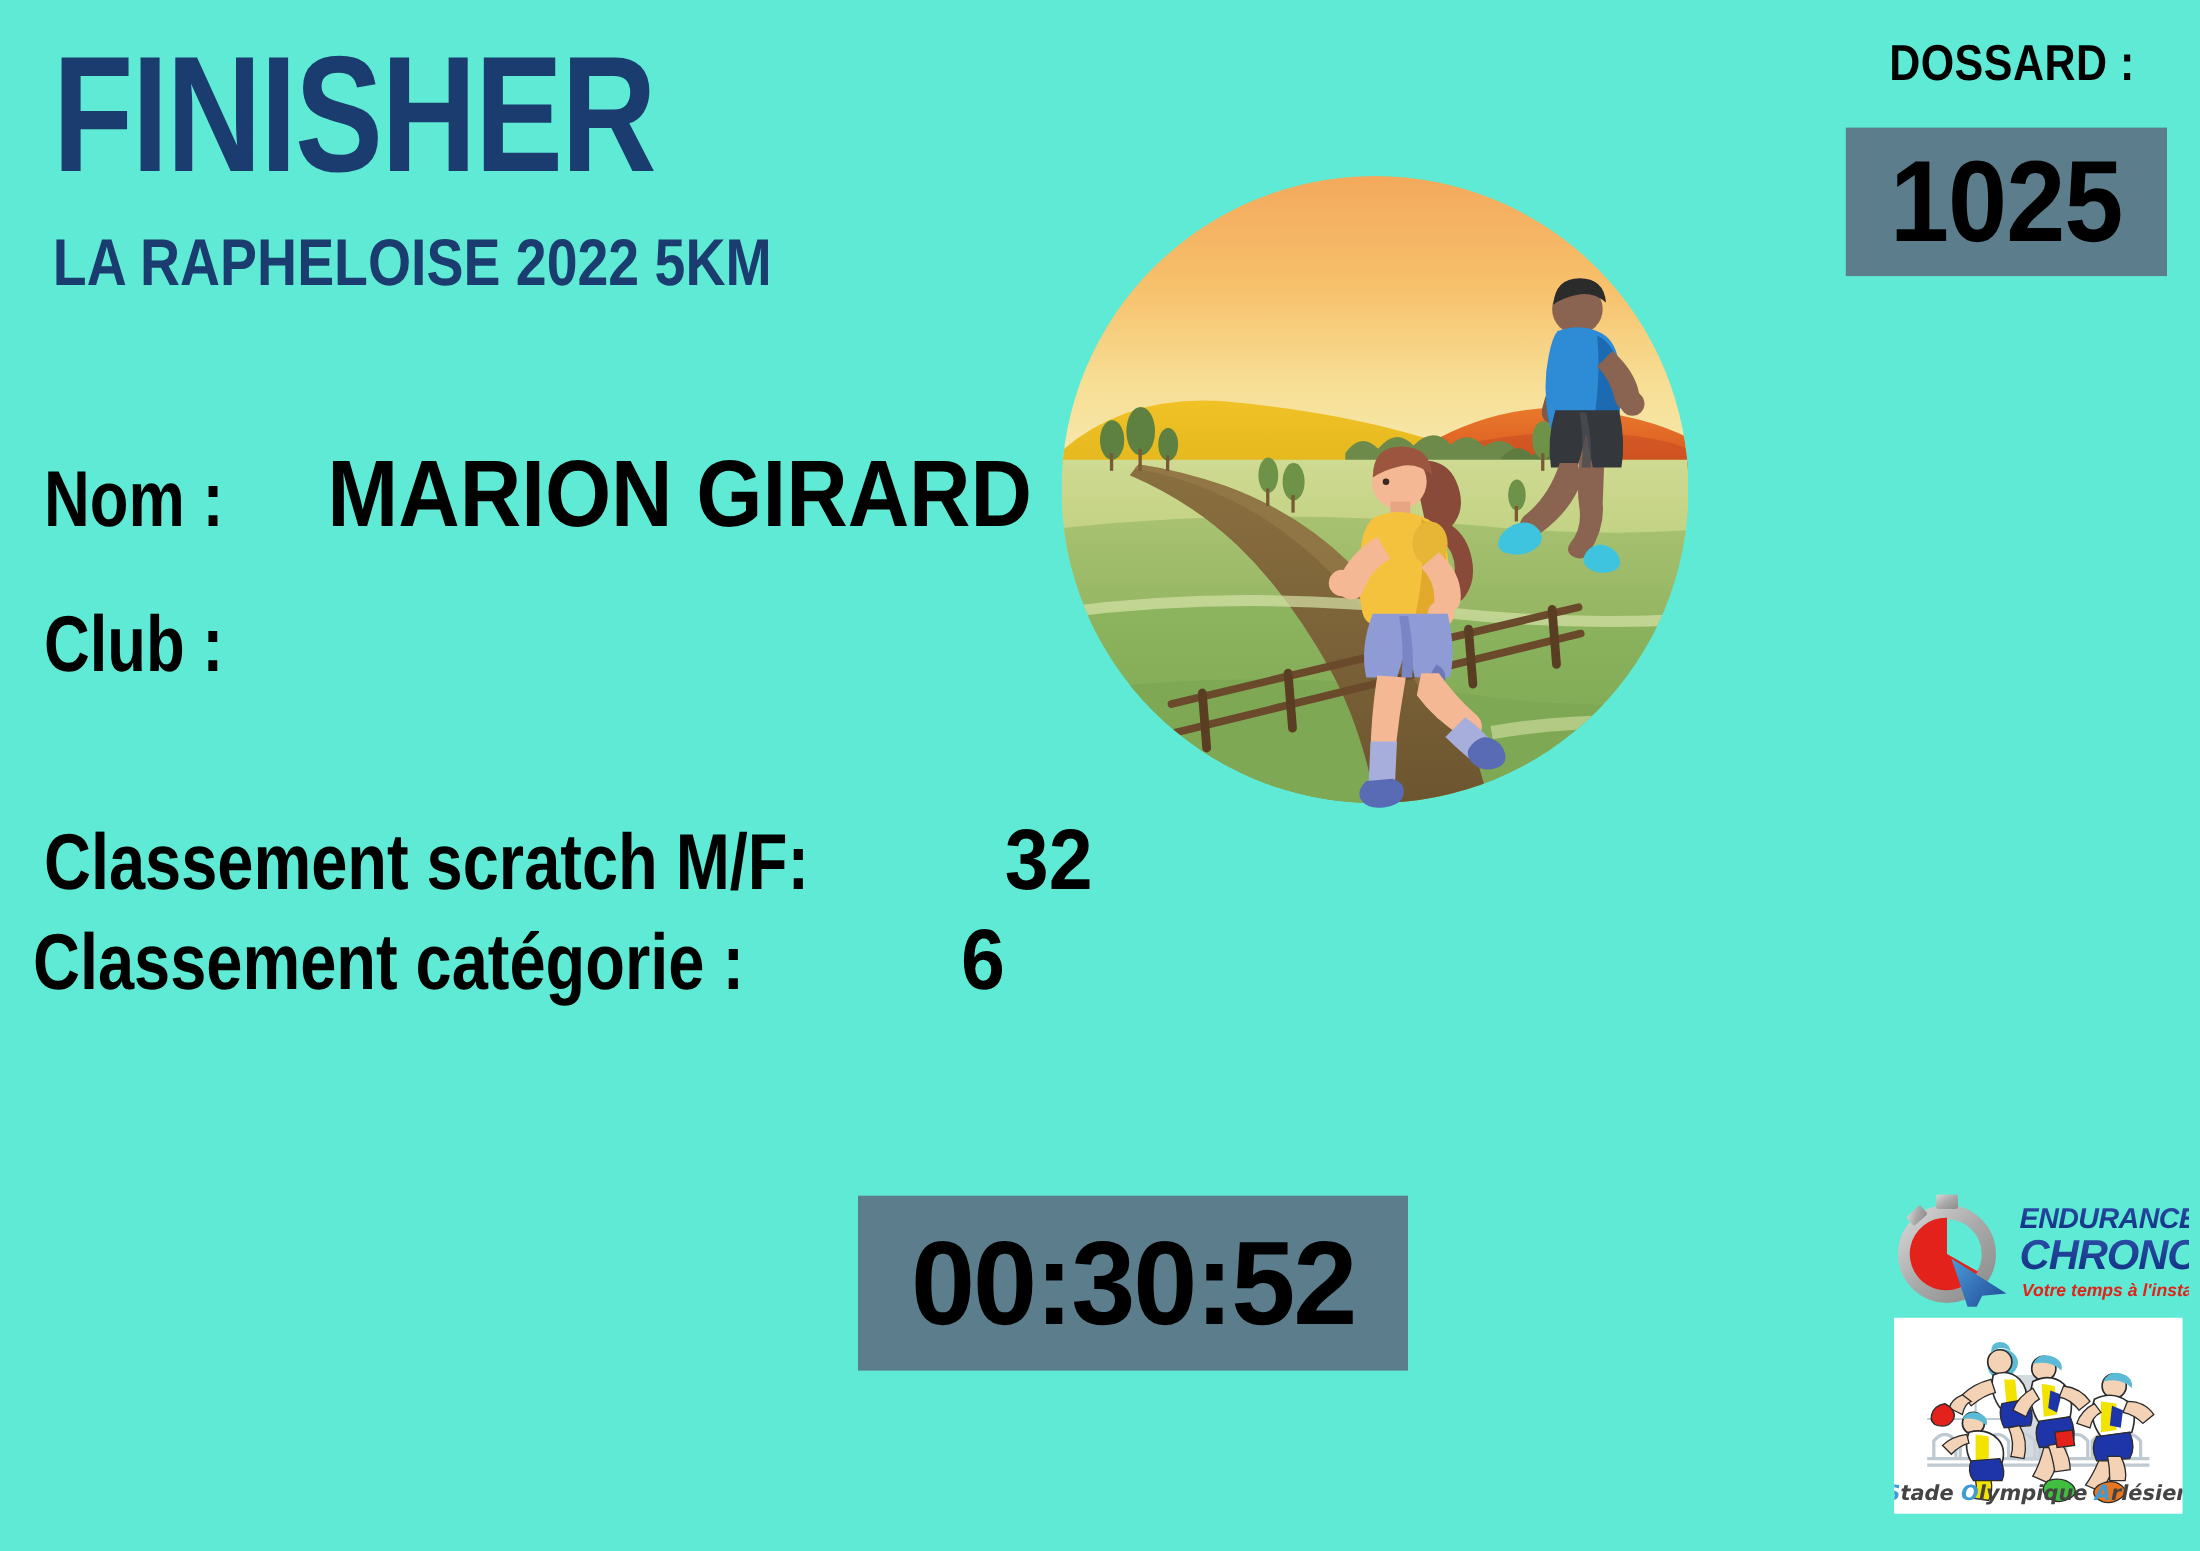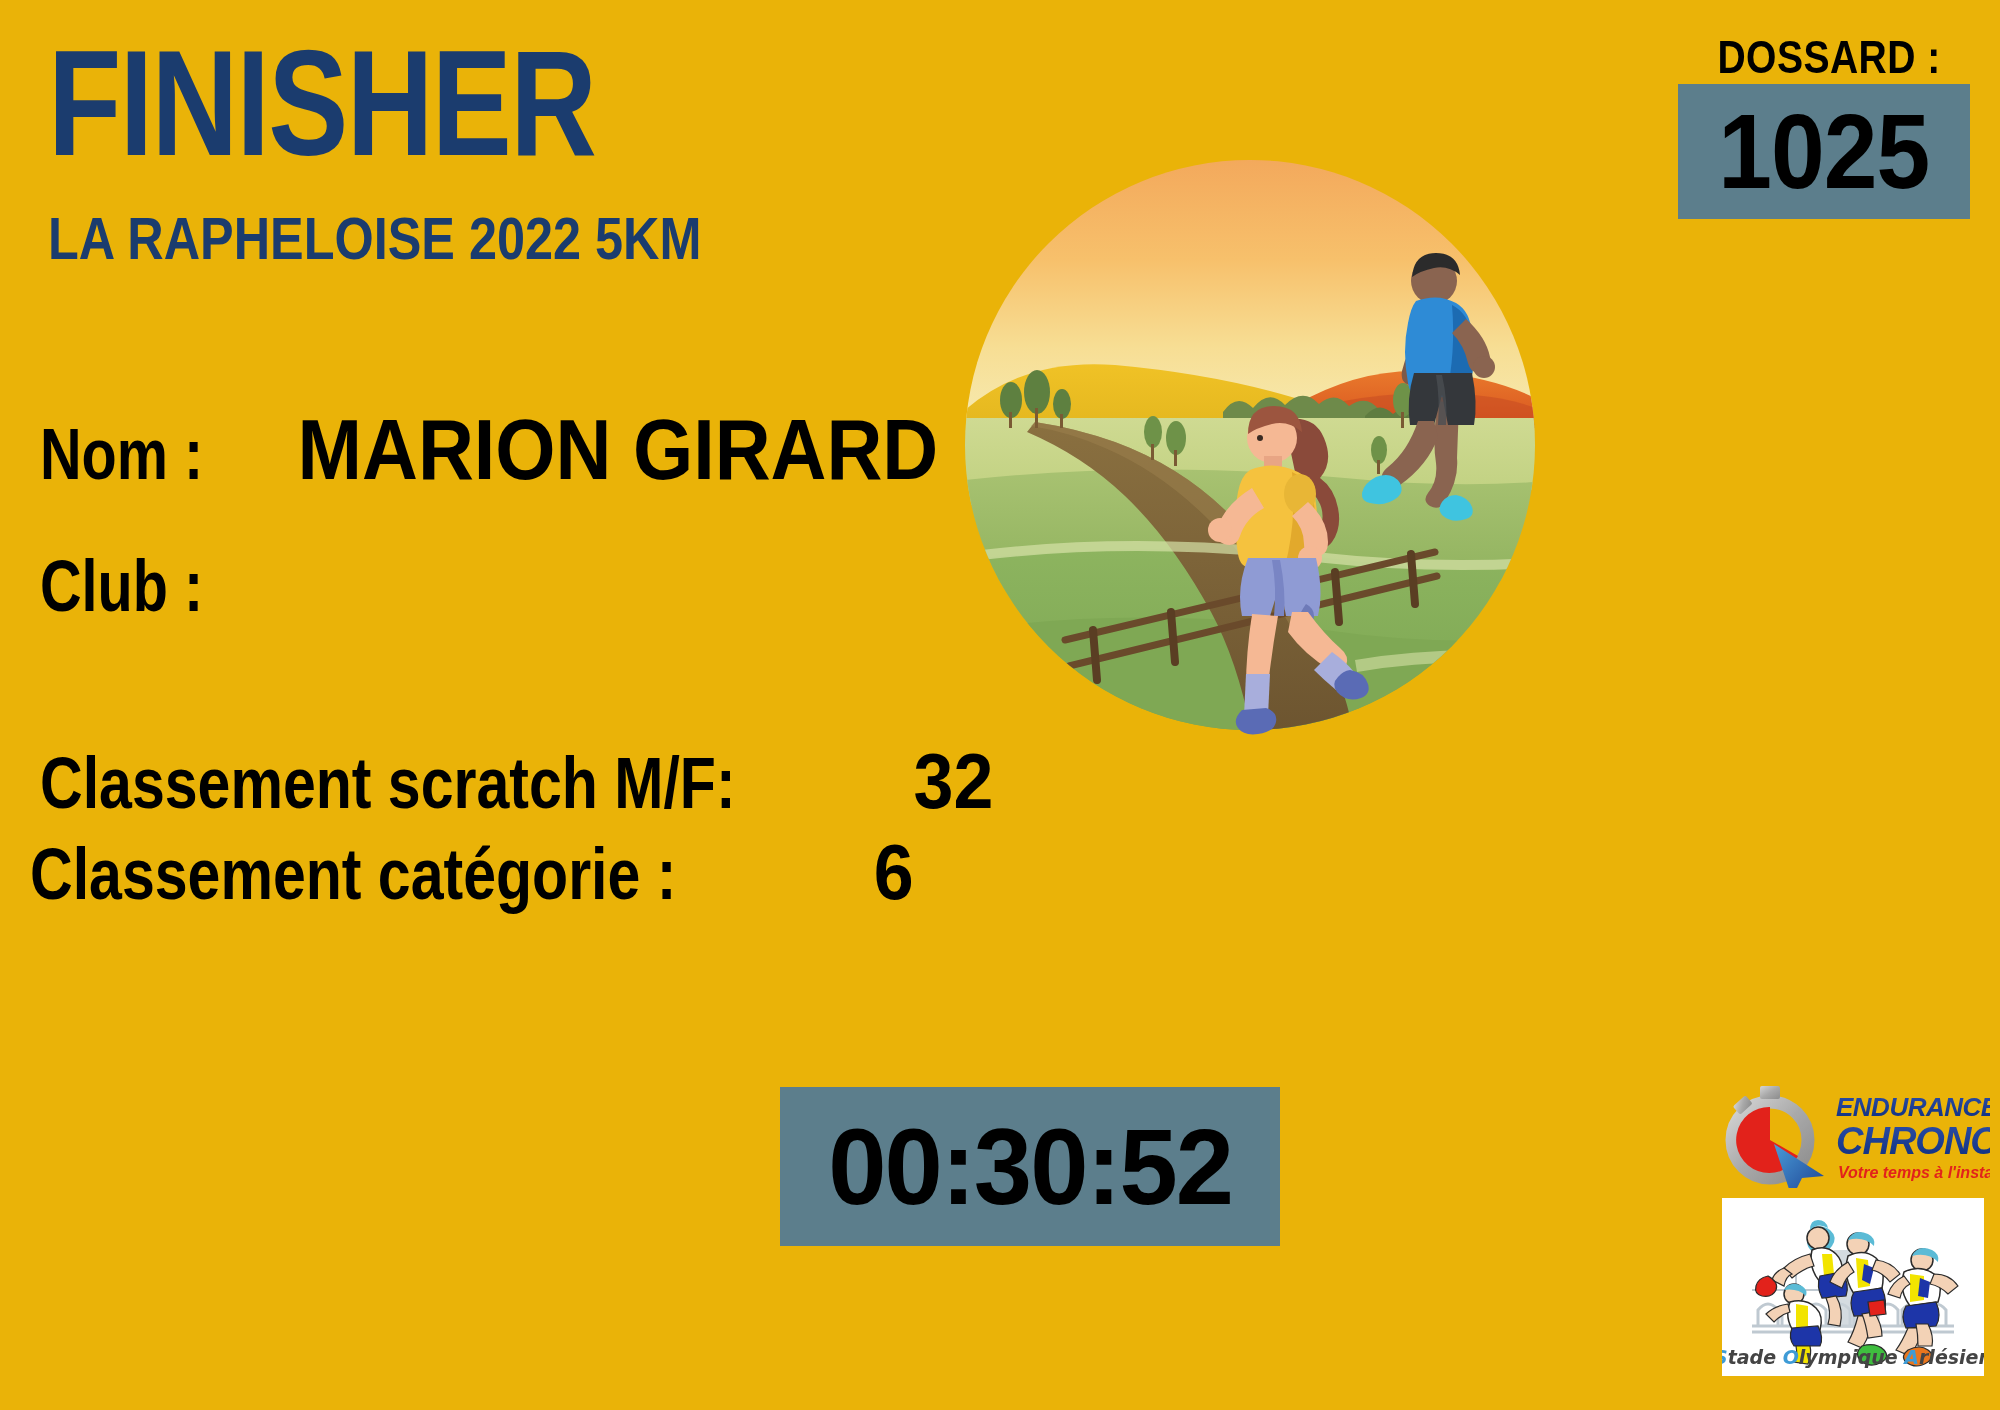--- a/index.html
+++ b/index.html
@@ -3,21 +3,21 @@
 <meta charset="utf-8">
 <style>
   html,body{margin:0;padding:0;}
   body{
     width:2000px;height:1410px;
     background:#F7BE2C;
     font-family:"Liberation Sans", sans-serif;
     overflow:hidden;
     position:relative;
   }
-  .root{position:absolute;inset:0;background:#eab308;}
+  .root{position:absolute;inset:0;background:#5eead4;}
 
   
   .title{
     position:absolute;left:48px;top:28px;
     font-family:"Liberation Sans", sans-serif;
     font-weight:bold;
     font-size:150px;
     line-height:150px;
     letter-spacing:-2px;
     color:#1B3C6E;
@@ -43,21 +43,21 @@
     display:flex;align-items:flex-start;flex-direction:column;
   }
   .dossard-label{
     font-weight:bold;font-size:46px;color:#000;
     transform:scaleX(0.85);transform-origin:right center;
     white-space:nowrap;margin-right:8px;letter-spacing:0.5px;
   }
   .dossard-box{
     background:#5C7E8C;
     width:292px;height:135px;
-    display:flex;align-items:center;justify-content:center;
+    display:flex;align-items:center;justify-content:center;margin-top:32px;
   }
   .dossard-value{
     font-weight:bold;font-size:105px;color:#000;
     transform:scaleX(0.92);line-height:105px;
     letter-spacing:-1px;
   }
 
   
   .row{position:absolute;display:flex;align-items:baseline;white-space:nowrap;}
   .lbl{

